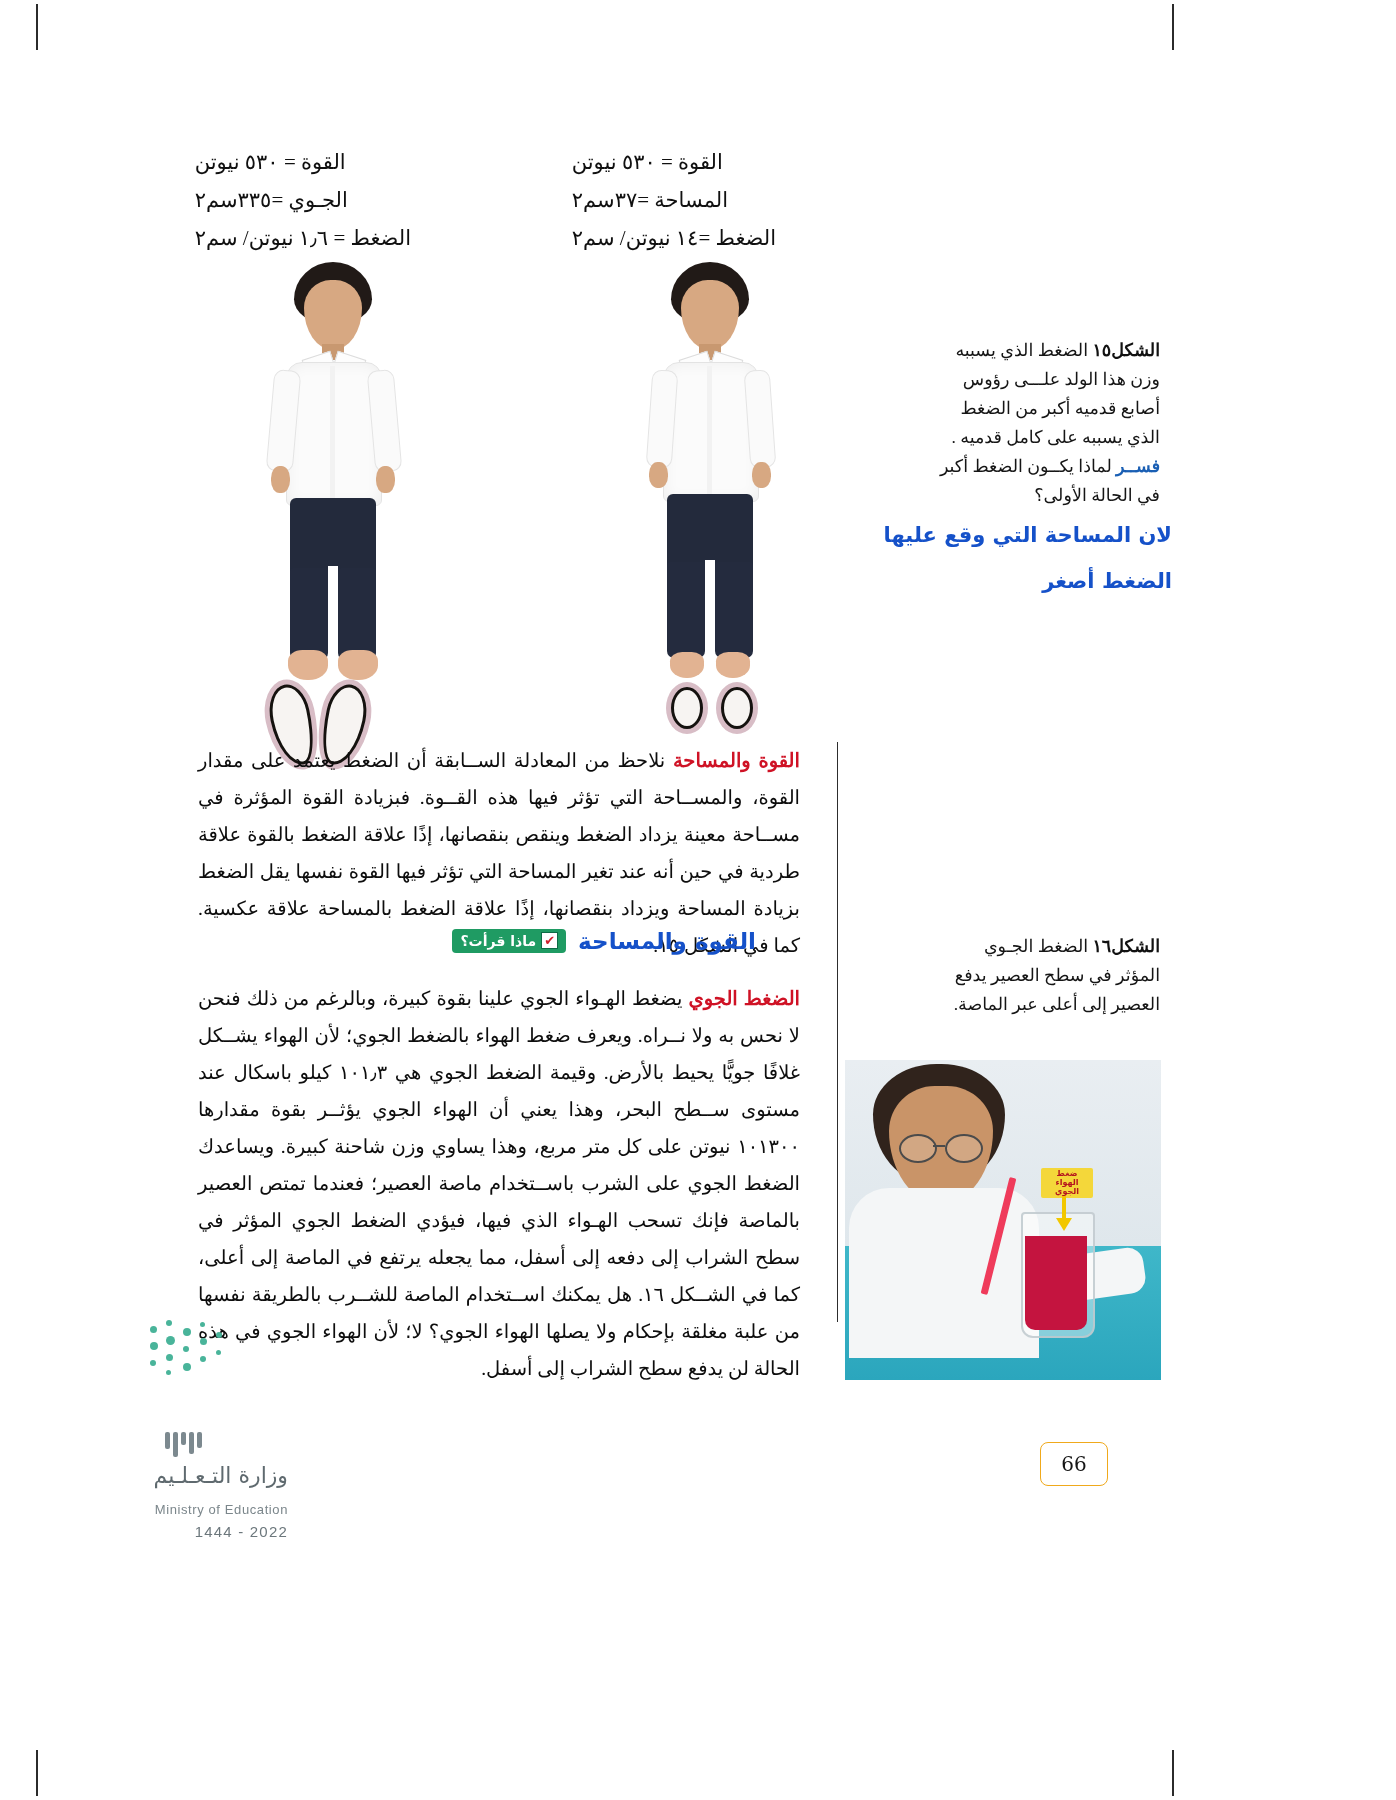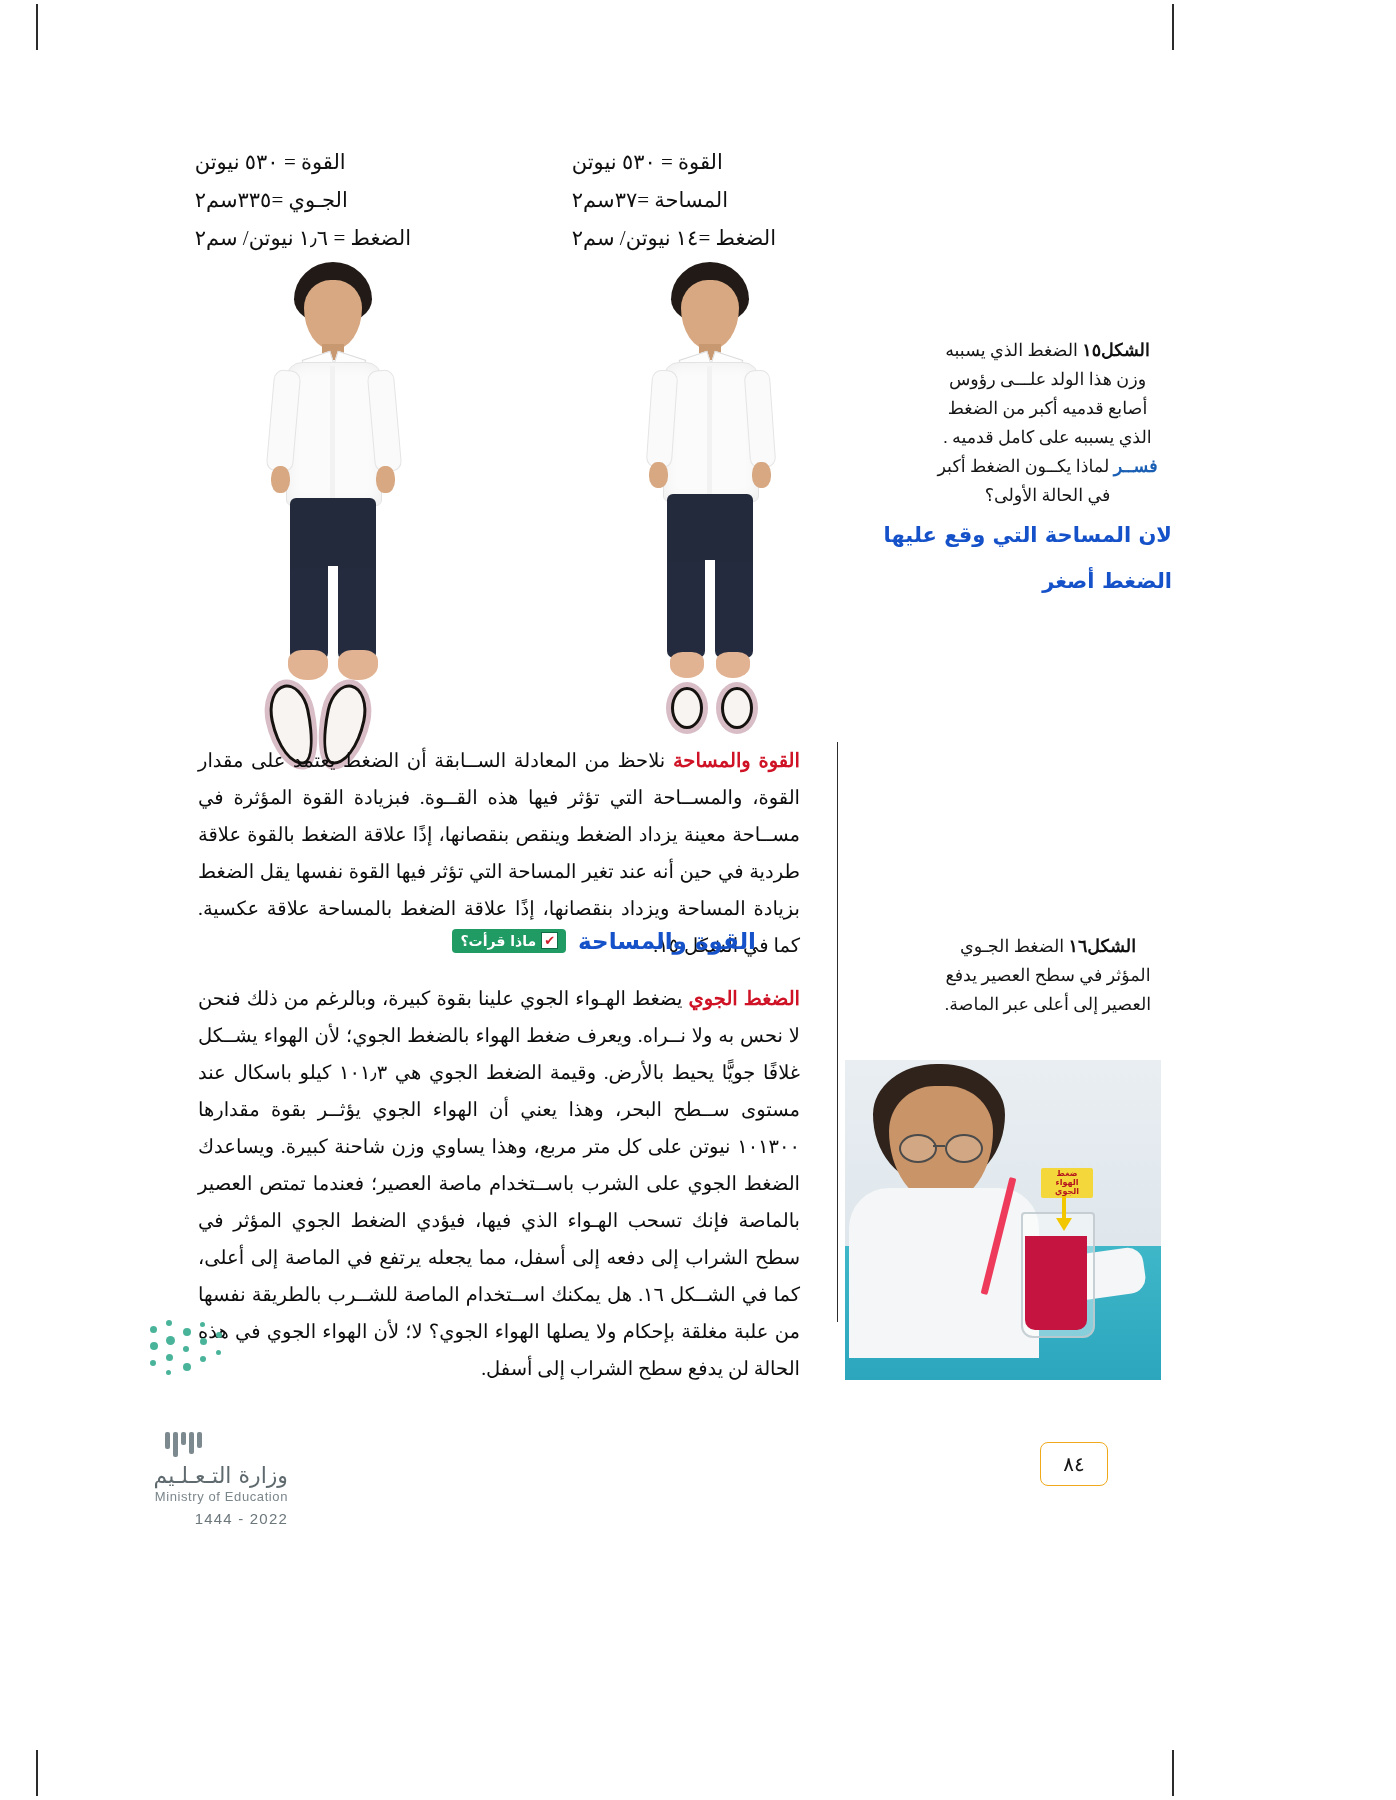--- a/index.html
+++ b/index.html
@@ -39,21 +39,21 @@
   .arm{position:absolute;background:#fafafa;border:1px solid #e4e4e4;border-radius:10px;}
   .hand{position:absolute;background:#d7a882;border-radius:45%;}
   .pants{position:absolute;background:#232a3c;border-radius:6px 6px 4px 4px;}
   .leg{position:absolute;background:#242b3e;border-radius:3px 3px 7px 7px;}
   .gap{position:absolute;background:#ffffff;}
   .foot{position:absolute;background:#e2b392;border-radius:36% 36% 48% 48%;}
   .fprint{position:absolute;border:3px solid #15120f;background:#f7f4f2;
           box-shadow:0 0 0 5px #d8bdc6;}
 
   
-  .caption{position:absolute;direction:rtl;text-align:center;
+  .caption{position:absolute;direction:rtl;text-align:right;
            font-family:"Liberation Serif","DejaVu Serif",serif;
            font-size:17.5px;line-height:29px;color:#151515;}
   .caption .lbl{font-weight:bold;color:#111;}
   .caption .kw{color:#1a5fb4;font-weight:bold;}
 
   
   .hand-answer{position:absolute;direction:rtl;text-align:right;
       font-family:"DejaVu Sans",sans-serif;font-weight:bold;
       color:#1551c9;font-size:21px;line-height:46px;}
 
@@ -104,21 +104,21 @@
      border-left:8px solid transparent;border-right:8px solid transparent;
      border-top:13px solid #f2c700;}
 
   
   .dots{position:absolute;}
   .dots span{position:absolute;border-radius:50%;background:#49b49a;}
 
   
   .moe{position:absolute;text-align:right;direction:rtl;}
   .moe-ar{font-family:"DejaVu Sans",sans-serif;font-size:22px;color:#5f6a6f;letter-spacing:2px;}
-  .moe-en{font-family:"Liberation Sans",sans-serif;font-size:13px;color:#7b868b;letter-spacing:.6px;margin-top:1px;}
+  .moe-en{font-family:"Liberation Sans",sans-serif;font-size:13px;color:#7b868b;letter-spacing:.6px;margin-top:14px;}
   .moe-yr{font-family:"Liberation Sans",sans-serif;font-size:15px;color:#6c777c;letter-spacing:1.2px;margin-top:6px;}
   .moe-glyph{display:flex;justify-content:center;gap:3px;margin-bottom:6px;}
   .moe-glyph i{display:block;width:5px;border-radius:2px;background:#7c898f;}
 
   .pagebox{position:absolute;border:1.6px solid #f0a91b;border-radius:8px;
      display:flex;align-items:center;justify-content:center;
      font-family:"DejaVu Serif",serif;font-size:20px;color:#151515;background:#fff;}
 </style>
 </head>
 <body>
@@ -272,16 +272,16 @@
         <i style="height:13px;"></i>
       <i style="height:25px;"></i>
         <i style="height:17px;"></i>
     </div>
     <div class="moe-ar">وزارة التـعـلـيم</div>
     <div class="moe-en">Ministry of Education</div>
     <div class="moe-yr">2022 - 1444</div>
   </div>
 
   <div class="pagebox" style="left:1040px;top:1442px;width:66px;height:42px;">
-    <span>٨٤</span>
+    <span>66</span>
   </div>
 
 </div>
 
 </body></html>

